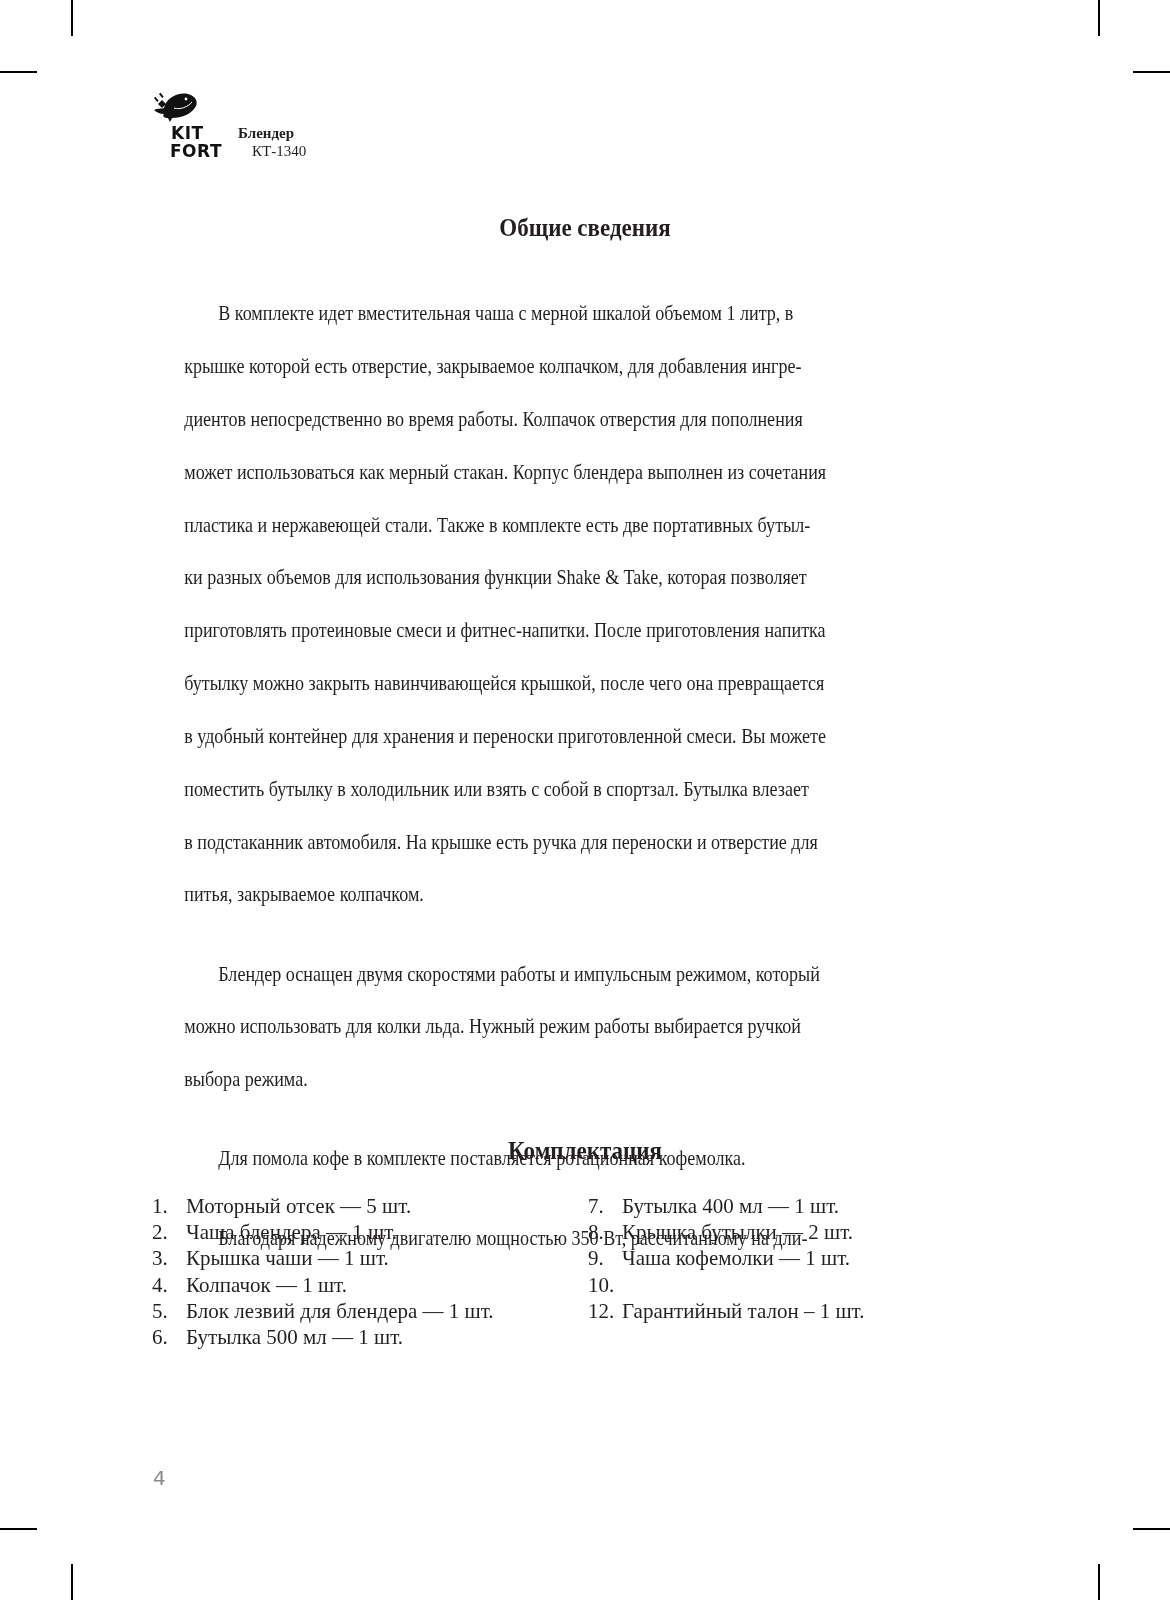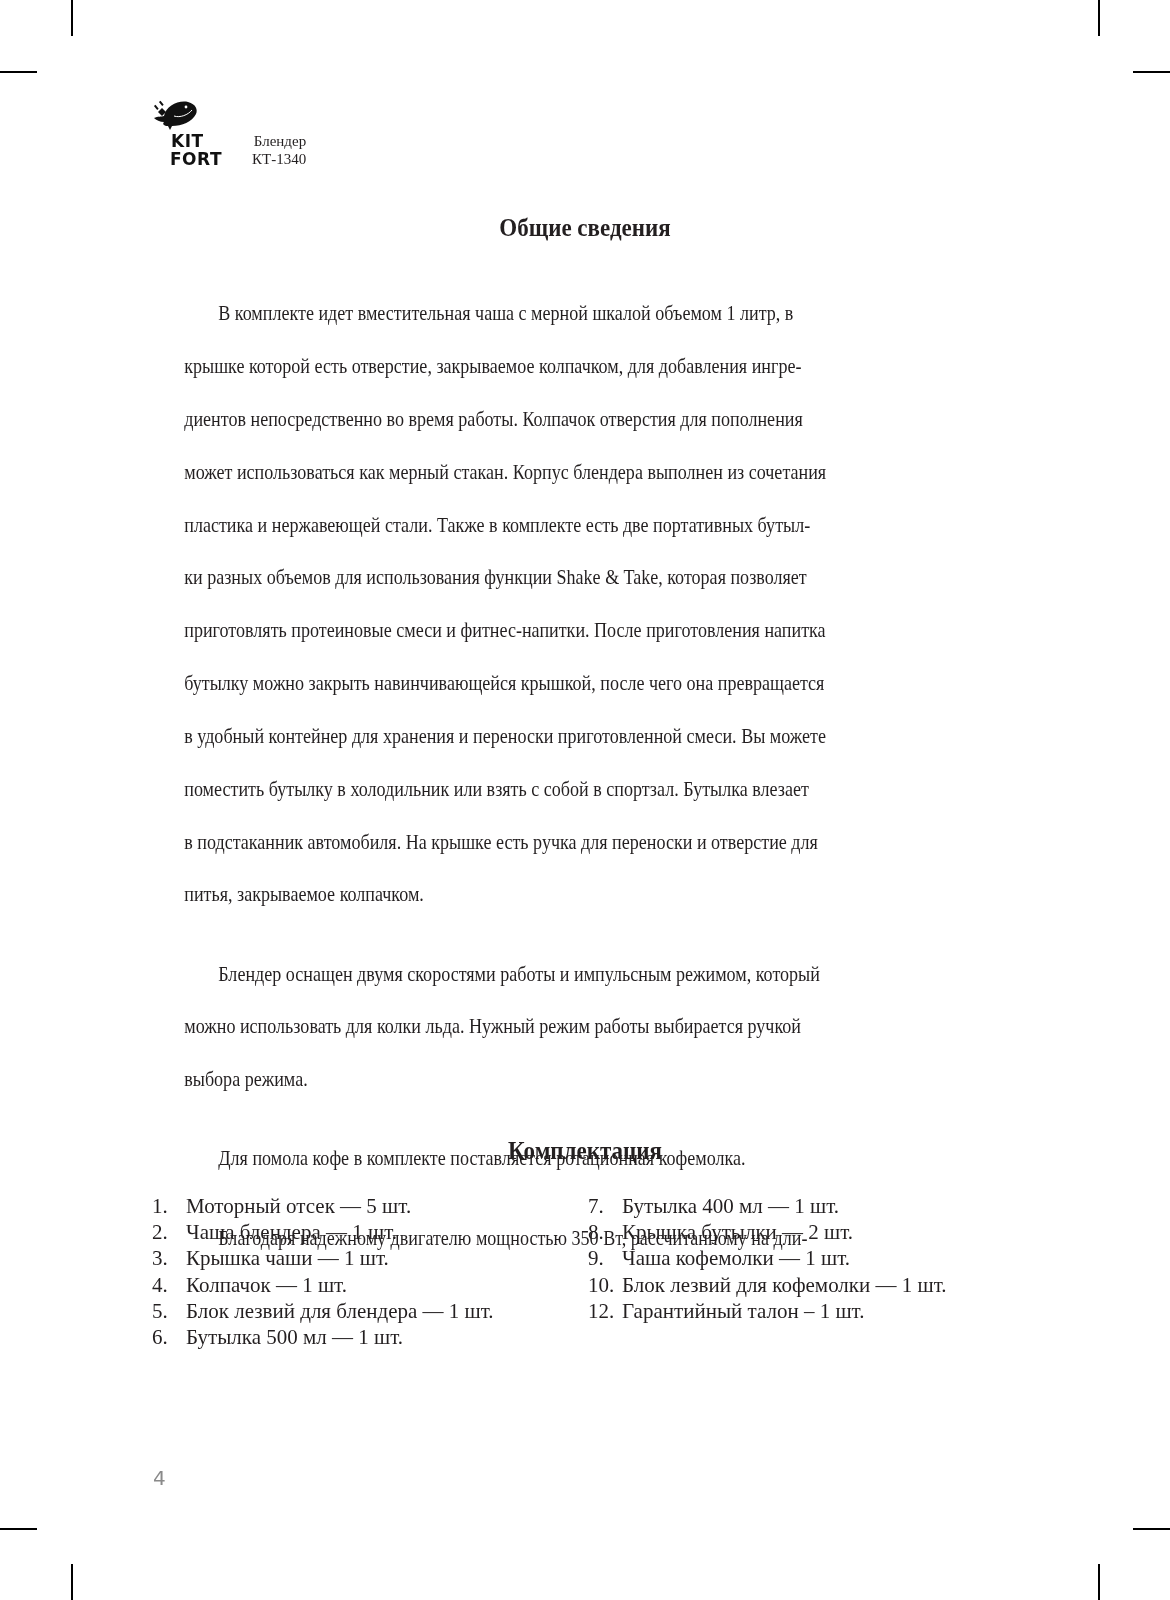--- a/index.html
+++ b/index.html
@@ -1,27 +1,27 @@
 <!DOCTYPE html>
 <html><head>
   <meta charset="utf-8">
   <style>
     html, body { margin: 0; padding: 0; background: #ffffff; }
     body { width: 1170px; height: 1600px; position: relative; overflow: hidden; color: #231f20; }
     .crop { position: absolute; background: #000; }
     .crop.v { width: 1.5px; height: 36px; }
     .crop.h { height: 1.5px; width: 37px; }
 
-    .header { position: absolute; left: 152px; top: 96px; width: 220px; height: 80px; }
+    .header { position: absolute; left: 152px; top: 88px; width: 220px; height: 80px; }
     .logo-whale { position: absolute; left: 0; top: 0; width: 48px; height: 36px; }
     .logo-text { position: absolute; left: 18px; top: 36px; font-family: "DejaVu Sans", sans-serif; font-weight: bold; font-size: 17px; line-height: 18px; color: #111; letter-spacing: 0.5px; }
     .logo-text .kit { display: block; padding-left: 1px; }
     .logo-text .fort { display: block; }
     .product { position: absolute; left: 86px; top: 36px; font-family: "Liberation Serif", serif; font-size: 15px; line-height: 18px; color: #231f20; }
-    .product .name { font-weight: normal; display: block; text-align: right; }
+    .product .name { font-weight: bold; display: block; }
     .product .model { display: block; margin-left: 14px; }
 
     h1.section-title, h2.section-title {
       position: absolute; left: 0; width: 1170px; text-align: center; margin: 0;
       font-family: "Liberation Serif", serif; font-weight: bold; font-size: 25px; color: #231f20;
       transform: scaleX(0.92);
     }
     .body-text {
       position: absolute; left: 155px; top: 274px; width: 880px;
       font-family: "Liberation Serif", serif; font-size: 21px; line-height: 26.4px; color: #231f20;
@@ -139,21 +139,20 @@
   <li>
       <span class="num">8.</span>
       <span>Крышка бутылки — 2 шт.</span>
     </li>
   <li>
       <span class="num">9.</span>
       <span>Чаша кофемолки — 1 шт.</span>
     </li>
   <li>
       <span class="num">10.</span>
-      <span>Блок лезвий для кофемолки — 1 шт.</span>
     </li>
   <li>
       <span class="num">12.</span>
       <span>Гарантийный талон – 1 шт.</span>
     </li>
 </ol>
 
 <div class="page-number">4</div>
 
 </body></html>

